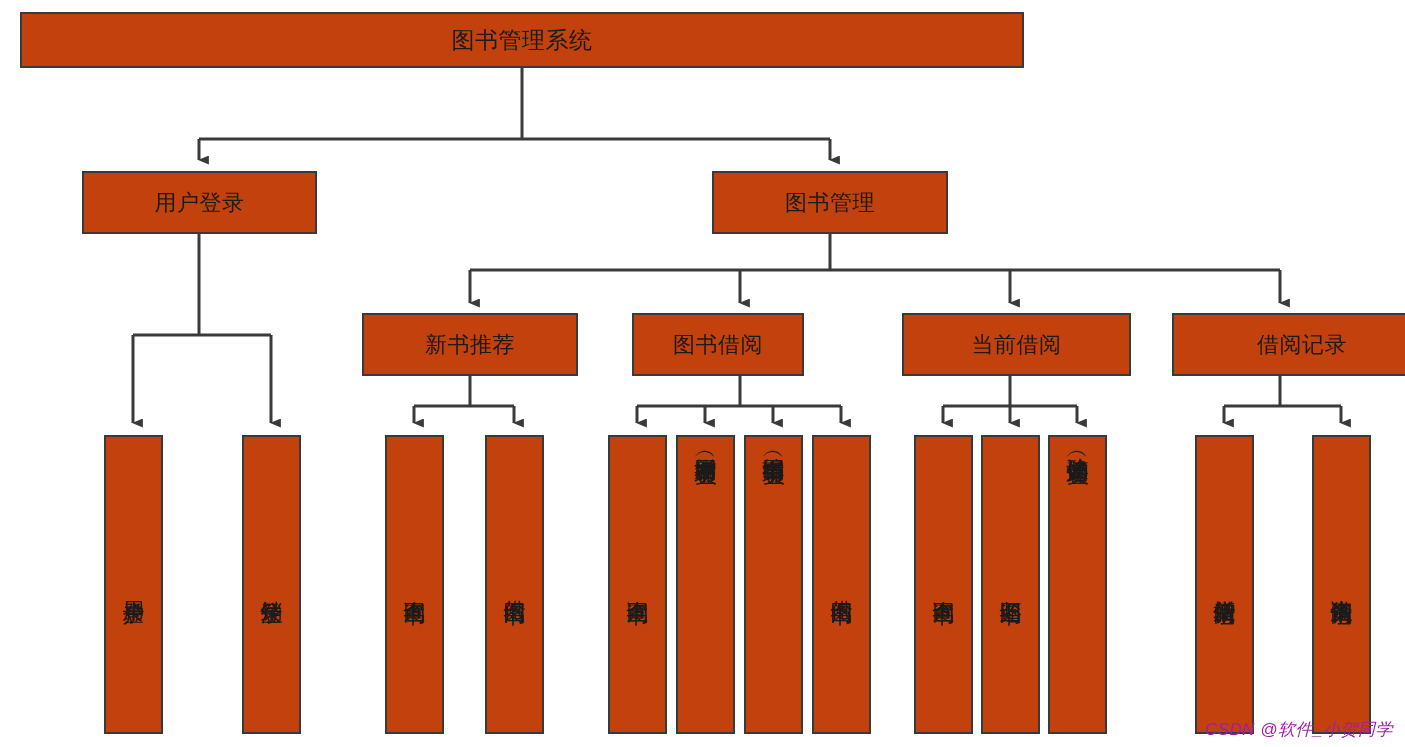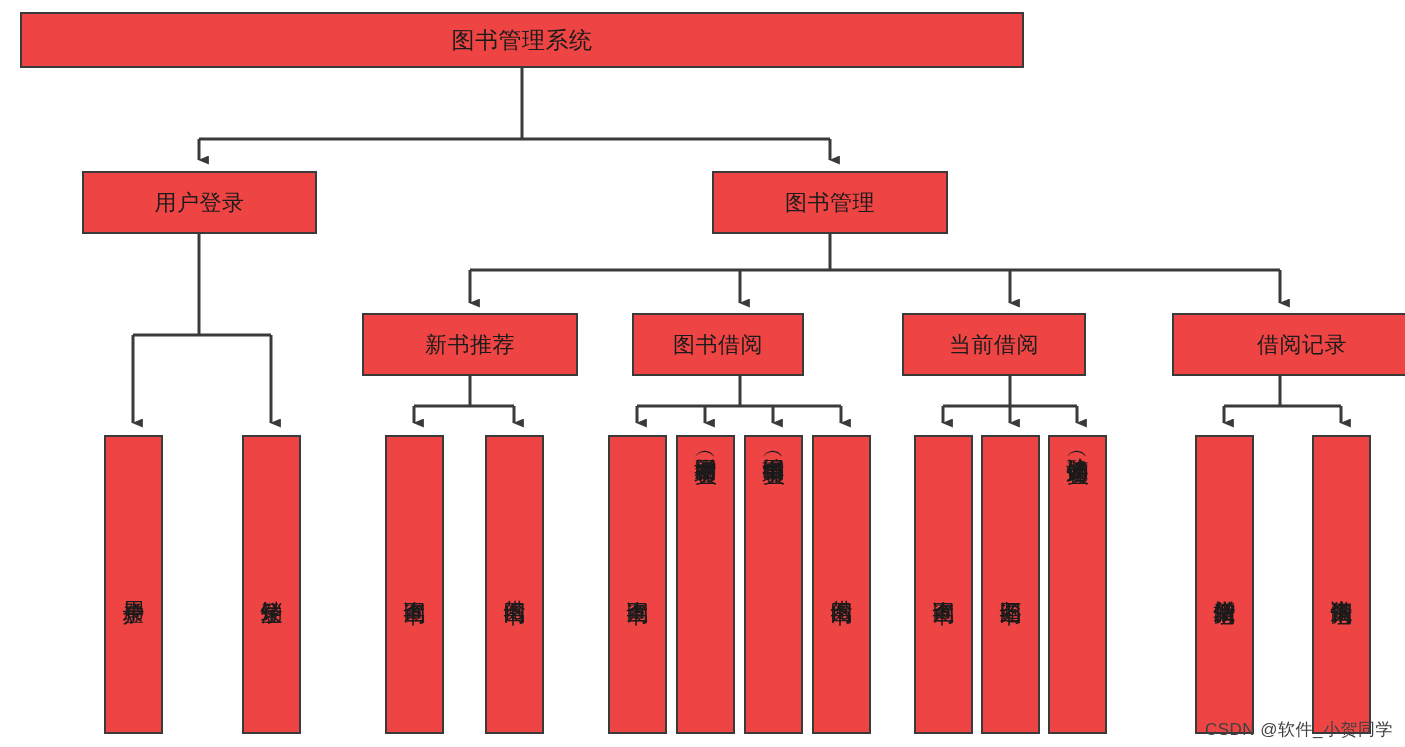--- a/index.html
+++ b/index.html
@@ -25,21 +25,21 @@
     left: 0;
     top: 0;
     width: 1405px;
     height: 747px;
     pointer-events: none;
   }
   
   .node {
     position: absolute;
     box-sizing: border-box;
-    background: #ef4444;
+    background: #c2410c;
     border: 2.5px solid #3a3a3a;
     display: flex;
     align-items: center;
     justify-content: center;
     z-index: 2;
   }
   .node .label {
     font-size: 21px;
     line-height: 1.05;
     letter-spacing: 0.5px;
@@ -75,24 +75,25 @@
   .node.leaf.center-text {
     align-items: center;
     padding-top: 0;
   }
   
   #watermark {
     position: absolute;
     right: 12px;
     bottom: 6px;
     font-size: 17px;
-    color: #404040;
+    color: #a21caf;
     letter-spacing: 0.5px;
     white-space: nowrap;
     z-index: 5;
+    font-style: italic;
   }
 </style>
 </head>
 <body>
 
 <div id="canvas">
 
   <svg id="connectors" viewBox="0 0 1405 747" xmlns="http://www.w3.org/2000/svg">
     <defs>
       <marker id="arrow" viewBox="0 0 10 12" refX="5" refY="11" markerWidth="9" markerHeight="11" orient="auto-start-reverse" markerUnits="userSpaceOnUse">
@@ -158,21 +159,21 @@
   </div>
 
   <div class="node branch" style="left:712px; top:171px; width:236px; height:63px;">
     <span class="label">图书管理</span>
   </div>
 
   <div class="node branch" style="left:632px; top:313px; width:172px; height:63px;">
     <span class="label">图书借阅</span>
   </div>
 
-  <div class="node branch" style="left:902px; top:313px; width:184px; height:63px;">
+  <div class="node branch" style="left:902px; top:313px; width:229px; height:63px;">
     <span class="label">当前借阅</span>
   </div>
 
   <div class="node branch" style="left:1172px; top:313px; width:260px; height:63px;">
     <span class="label">借阅记录</span>
   </div>
 
   <div class="node leaf center-text" style="left:104px; top:435px; width:59px; height:299px;">
     <span class="label">用户登录</span>
   </div>

